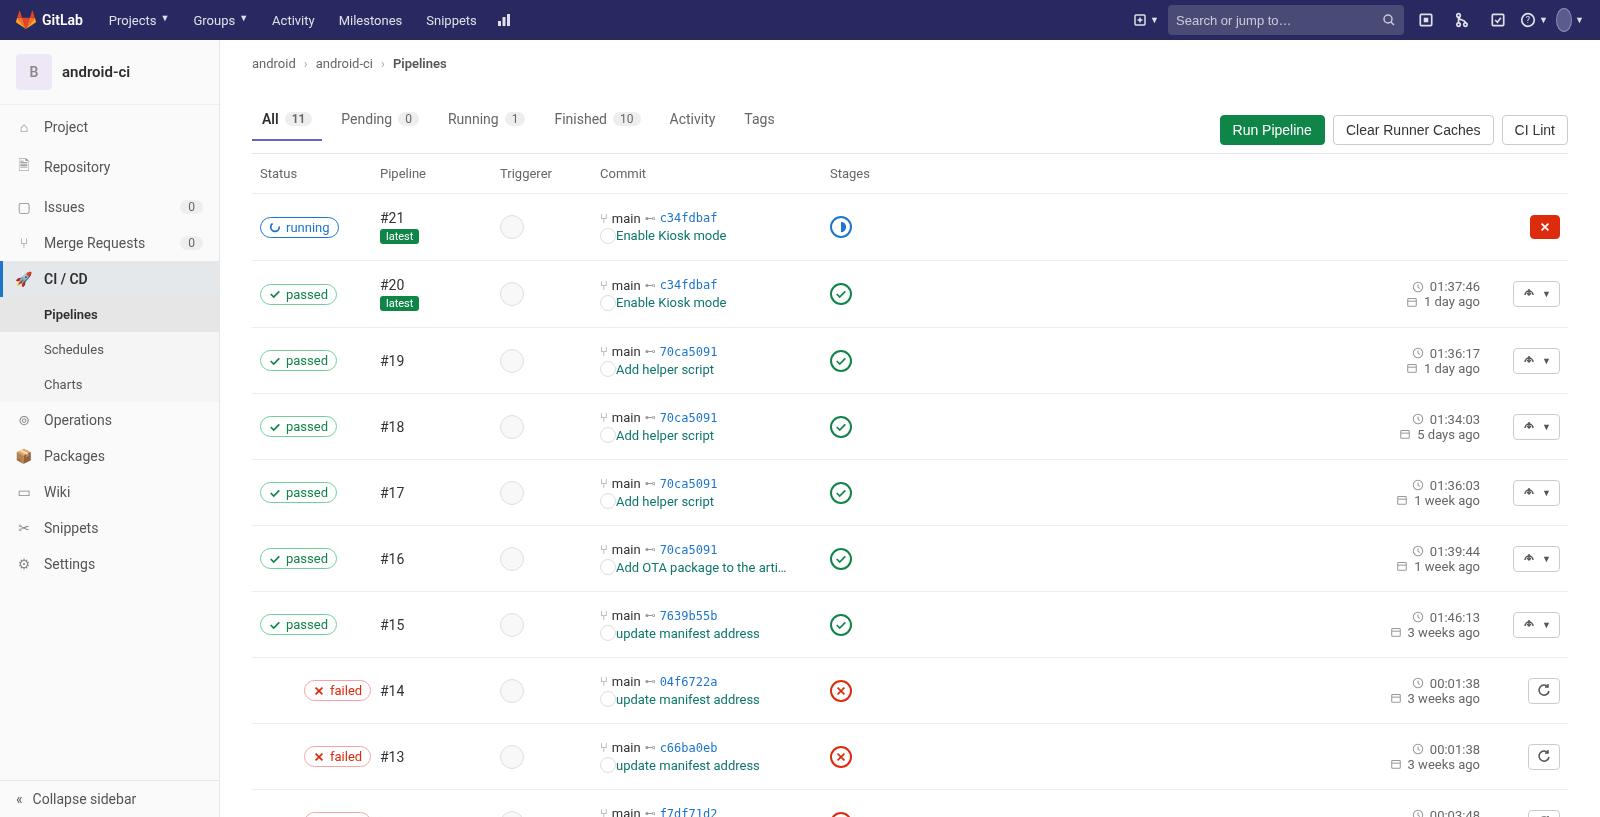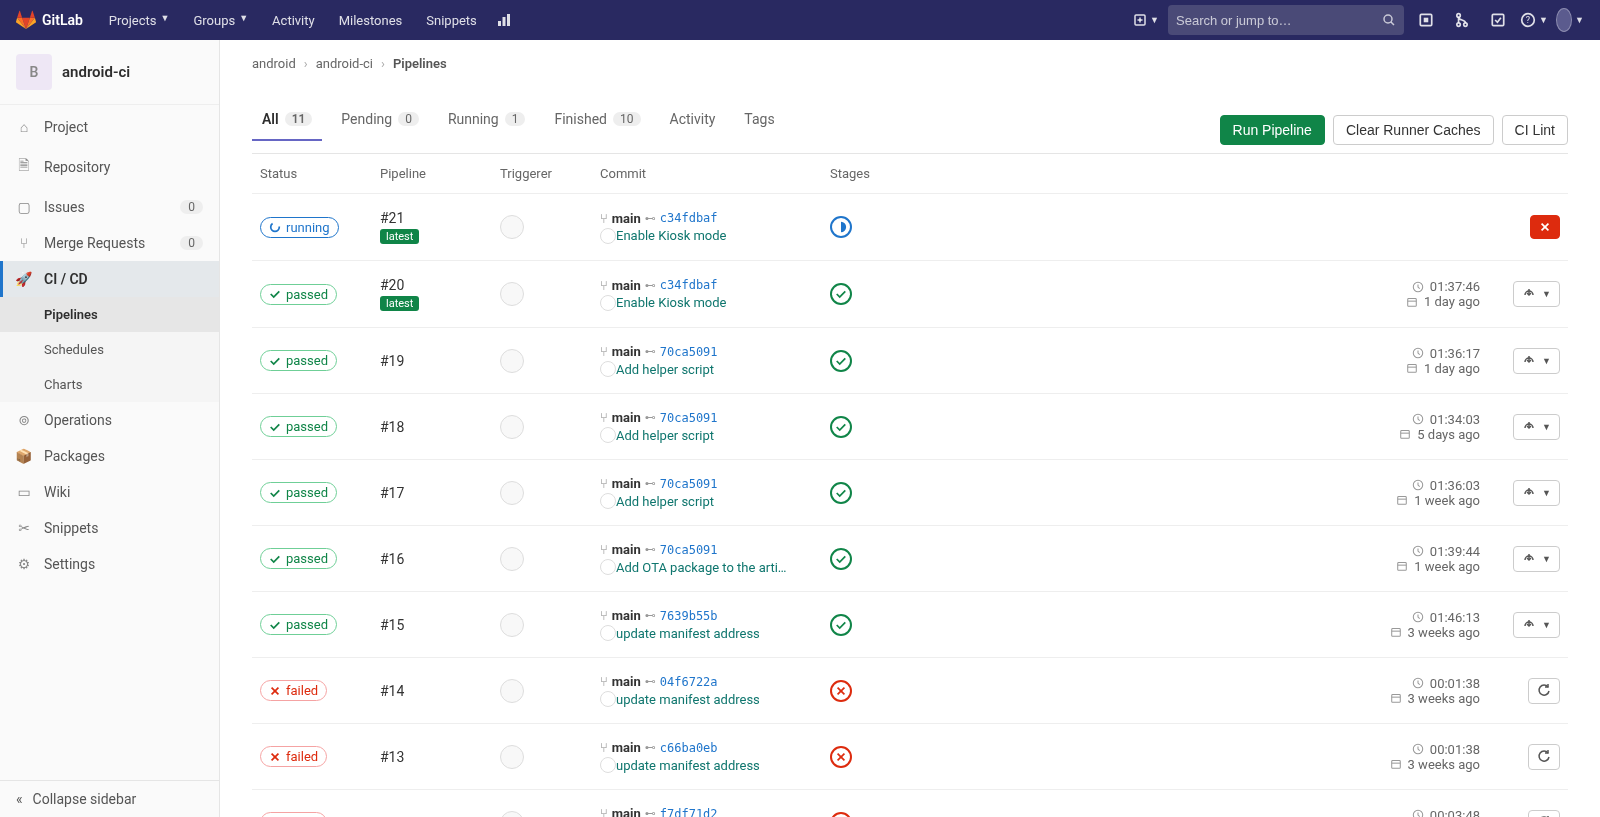--- a/index.html
+++ b/index.html
@@ -62,31 +62,31 @@
 .col-pipeline { width: 120px; flex-shrink: 0; }
 .col-trigger  { width: 100px; flex-shrink: 0; }
 .col-commit   { width: 230px; flex-shrink: 0; }
 .col-stages   { width: 180px; flex-shrink: 0; }
 .col-time     { flex: 1; }
 .col-actions  { width: 80px; flex-shrink: 0; text-align: right; }
 
 .status-badge { display: inline-flex; align-items: center; gap: 5px; border: 1px solid; border-radius: 12px; padding: 2px 8px; font-size: 13px; }
 .status-badge.running { color: #1f75cb; border-color: #1f75cb; }
 .status-badge.passed  { color: #108548; border-color: #6fcf97; }
-.status-badge.failed  { color: #dd2b0e; border-color: #f5a3a3; }
+.status-badge.failed  { color: #dd2b0e; border-color: #f5a3a3; margin-left: 44px; }
 .status-badge svg { width: 12px; height: 12px; }
 
 .pipe-id { font-size: 14px; color: #333; }
 .label-latest { display: inline-block; background: #108548; color: #fff; font-size: 11px; padding: 1px 6px; border-radius: 3px; margin-top: 3px; }
 
 .avatar-sm { width: 24px; height: 24px; border-radius: 50%; border: 1px solid #ddd; background: #f8f8f8; }
 
 .commit-line1 { font-size: 13px; display: flex; align-items: center; gap: 4px; white-space: nowrap; }
 .commit-line1 .branch-ic { color: #888; }
-.commit-line1 .branch { font-weight: 700; color: #333; }
+.commit-line1 .branch { font-weight: 400; color: #333; }
 .commit-line1 .sha { color: #1f75cb; font-family: "SFMono-Regular", Consolas, monospace; font-size: 12px; }
 .commit-ic { color: #999; font-size: 11px; }
 .commit-line2 { font-size: 13px; display: flex; align-items: center; gap: 0; color: #0f766e; margin-top: 2px; white-space: nowrap; overflow: hidden; text-overflow: ellipsis; }
 .commit-line2 .avatar-xs { width: 16px; height: 16px; border-radius: 50%; border: 1px solid #ddd; flex-shrink: 0; }
 .commit-line2 .msg { overflow: hidden; text-overflow: ellipsis; }
 
 .stage-dot { display: inline-flex; width: 22px; height: 22px; border-radius: 50%; border: 2px solid; align-items: center; justify-content: center; }
 .stage-dot.running { border-color: #1f75cb; color: #1f75cb; }
 .stage-dot.passed  { border-color: #108548; color: #108548; }
 .stage-dot.failed  { border-color: #dd2b0e; color: #dd2b0e; }

